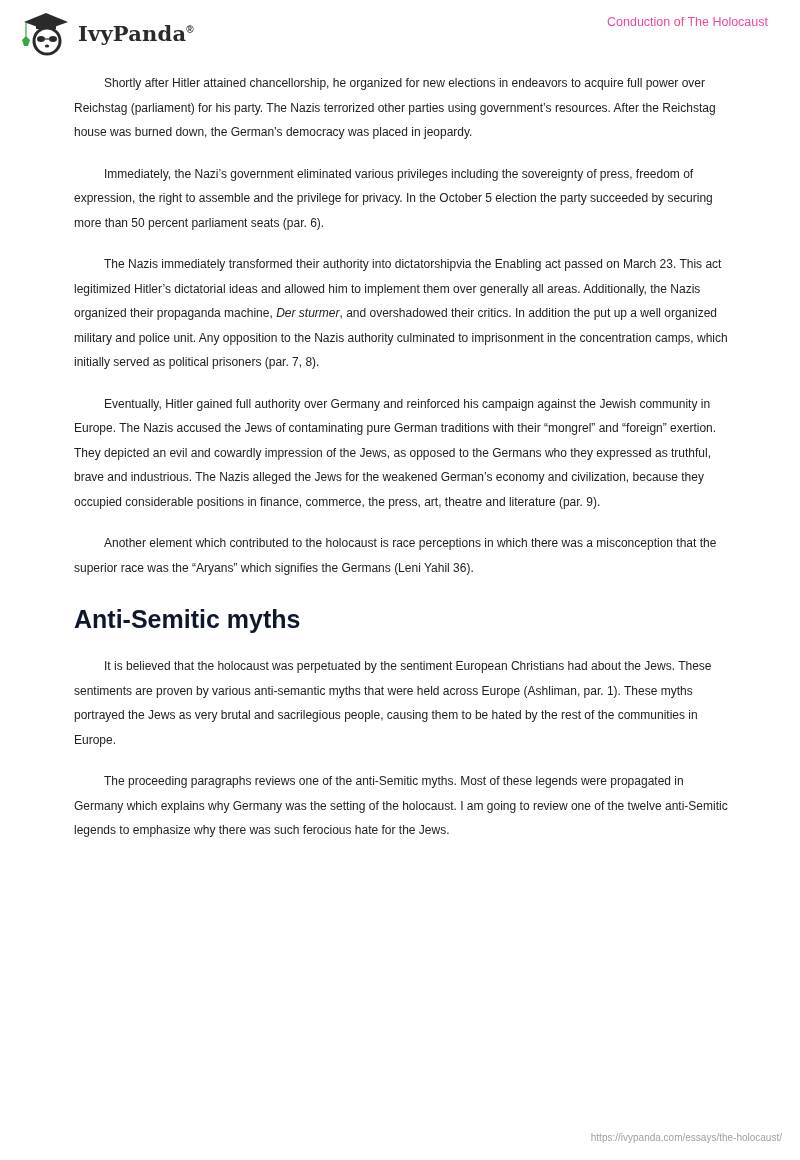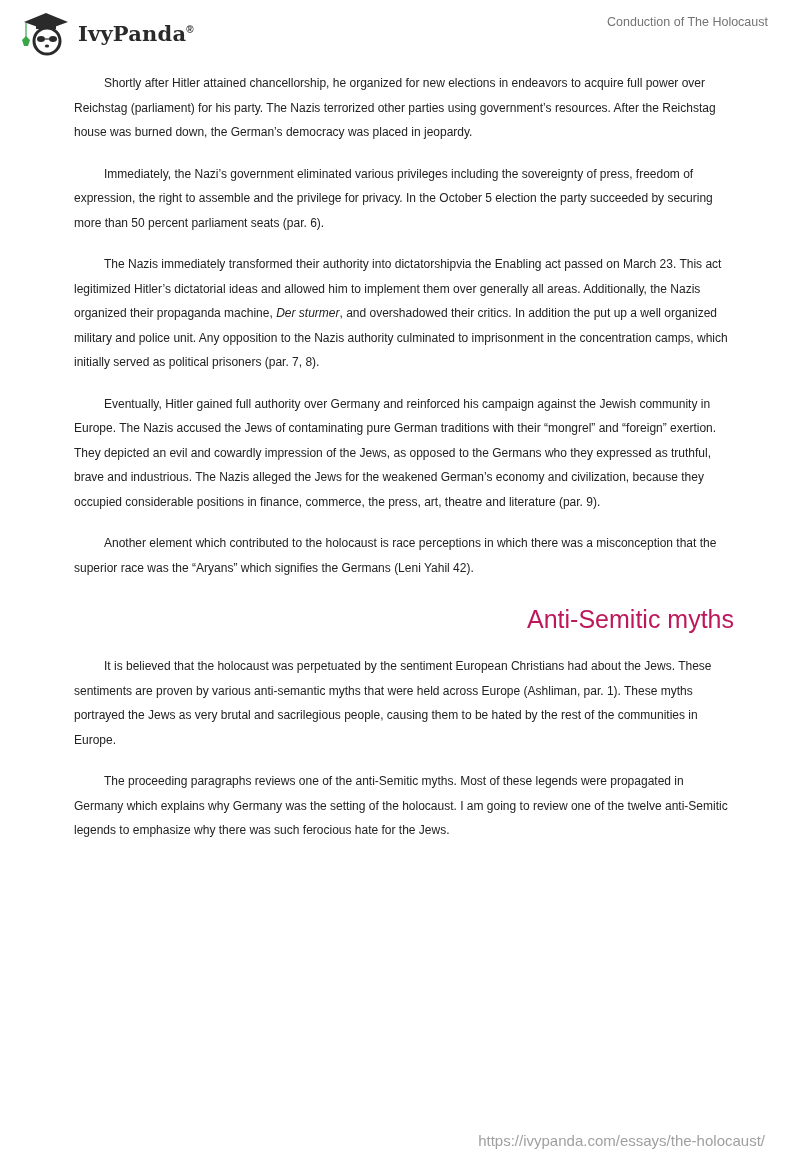--- a/index.html
+++ b/index.html
@@ -9,34 +9,33 @@
   }
   .header { position: absolute; left: 0; top: 0; width: 800px; height: 62px; }
   .logo { position: absolute; left: 18px; top: 10px; display: flex; align-items: center; }
   .logo svg { width: 56px; height: 46px; }
   .logo-text {
     font-family: "DejaVu Serif", serif; font-weight: bold; font-size: 21px;
     color: #2a2a2a; margin-left: 4px; letter-spacing: 0.2px;
   }
   .logo-text sup { font-size: 10px; font-family: "Liberation Sans", sans-serif; }
   .doc-title {
-    position: absolute; right: 32px; top: 15px; font-size: 12.5px; color: #737373;
+    position: absolute; right: 32px; top: 15px; font-size: 12.5px; color: #ec4899;
   }
   .content { position: absolute; left: 74px; top: 71px; width: 660px; }
   p {
     margin: 0 0 17px 0; font-size: 12px; line-height: 24.5px; color: #222222;
     text-indent: 30px;
   }
   h2 {
-    font-size: 25px; font-weight: normal; color: #be185d; margin: 24px 0 20px 0;
+    font-size: 25px; font-weight: bold; color: #0f172a; margin: 24px 0 20px 0;
     line-height: 30px;
-    text-align: right;
   }
   .footer-url {
-    position: absolute; right: 35px; top: 1132px; font-size: 15px; color: #a0a0a0; padding-left: 8px;
+    position: absolute; right: 18px; top: 1132px; font-size: 10px; color: #a0a0a0; padding-left: 8px;
   }
 </style>
 </head>
 <body>
 
 <div class="header">
   <div class="logo">
     <svg viewBox="0 0 56 46">
       <polygon points="6,12 28,3 50,12 28,20" fill="#2a2a2a"></polygon>
       <rect x="18" y="13" width="20" height="6" fill="#2a2a2a"></rect>
@@ -51,19 +50,19 @@
     <span class="logo-text"><span>IvyPanda</span><sup>®</sup></span>
   </div>
   <div class="doc-title">Conduction of The Holocaust</div>
 </div>
 
 <div class="content">
   <p>Shortly after Hitler attained chancellorship, he organized for new elections in endeavors to acquire full power over Reichstag (parliament) for his party. The Nazis terrorized other parties using government’s resources. After the Reichstag house was burned down, the German’s democracy was placed in jeopardy.</p>
   <p>Immediately, the Nazi’s government eliminated various privileges including the sovereignty of press, freedom of expression, the right to assemble and the privilege for privacy. In the October 5 election the party succeeded by securing more than 50 percent parliament seats (par. 6).</p>
   <p><span>The Nazis immediately transformed their authority into dictatorshipvia the Enabling act passed on March 23. This act legitimized Hitler’s dictatorial ideas and allowed him to implement them over generally all areas. Additionally, the Nazis organized their propaganda machine, </span><em>Der sturmer</em><span>, and overshadowed their critics. In addition the put up a well organized military and police unit. Any opposition to the Nazis authority culminated to imprisonment in the concentration camps, which initially served as political prisoners (par. 7, 8).</span></p>
   <p>Eventually, Hitler gained full authority over Germany and reinforced his campaign against the Jewish community in Europe. The Nazis accused the Jews of contaminating pure German traditions with their “mongrel” and “foreign” exertion. They depicted an evil and cowardly impression of the Jews, as opposed to the Germans who they expressed as truthful, brave and industrious. The Nazis alleged the Jews for the weakened German’s economy and civilization, because they occupied considerable positions in finance, commerce, the press, art, theatre and literature (par. 9).</p>
-  <p>Another element which contributed to the holocaust is race perceptions in which there was a misconception that the superior race was the “Aryans” which signifies the Germans (Leni Yahil 42).</p>
+  <p>Another element which contributed to the holocaust is race perceptions in which there was a misconception that the superior race was the “Aryans” which signifies the Germans (Leni Yahil 36).</p>
   <h2>Anti-Semitic myths</h2>
   <p>It is believed that the holocaust was perpetuated by the sentiment European Christians had about the Jews. These sentiments are proven by various anti-semantic myths that were held across Europe (Ashliman, par. 1). These myths portrayed the Jews as very brutal and sacrilegious people, causing them to be hated by the rest of the communities in Europe.</p>
   <p>The proceeding paragraphs reviews one of the anti-Semitic myths. Most of these legends were propagated in Germany which explains why Germany was the setting of the holocaust. I am going to review one of the twelve anti-Semitic legends to emphasize why there was such ferocious hate for the Jews.</p>
 </div>
 
 <div class="footer-url">https://ivypanda.com/essays/the-holocaust/</div>
 
 </body></html>

